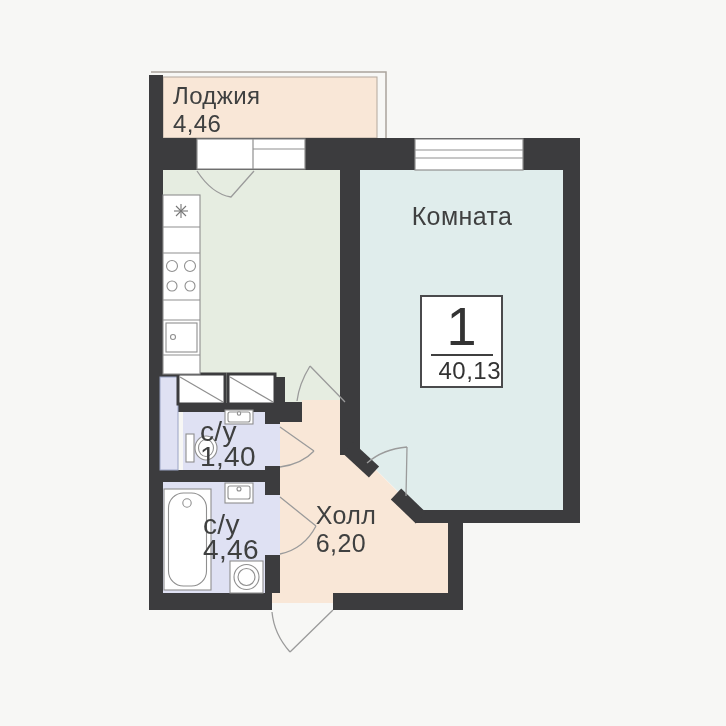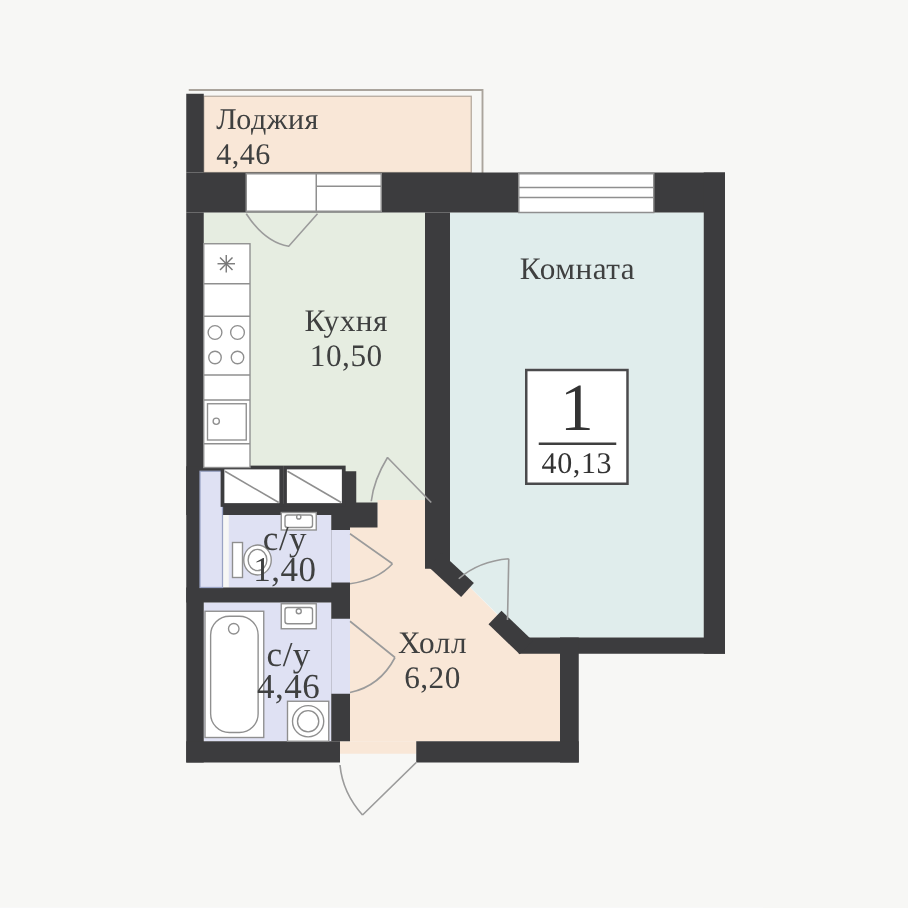--- a/index.html
+++ b/index.html
@@ -1,27 +1,27 @@
 <!DOCTYPE html>
 <html><head>
 <meta charset="utf-8">
 <style>
   html,body{margin:0;padding:0;}
   #stage{position:relative;width:726px;height:726px;background:#f7f7f5;overflow:hidden;
-         font-family:Liberation Serif, serif;}
+         font-family:Liberation Sans, sans-serif;}
   #plan-svg{position:absolute;left:0;top:0;}
   .lbl{position:absolute;color:#3f4040;font-size:24px;line-height:28px;letter-spacing:.4px;white-space:nowrap;}
-  .lbl.c{transform:translateX(-50%);text-align:center;}
+  .lbl.c{transform:translateX(-50%);text-align:left;}
   .lbl.small{font-size:28px;line-height:25px;}
   .lbl.mid{font-size:25px;line-height:28px;}
   #badge{position:absolute;left:420px;top:295px;width:83px;height:93px;background:#ffffff;
          border:2px solid #4a4a4c;box-sizing:border-box;text-align:center;color:#333;}
   #badge .num{font-size:54px;line-height:56px;margin-top:1px;}
   #badge .rule{width:62px;margin:0 auto;border-top:2px solid #3f3f3f;}
-  #badge .area{font-size:24px;line-height:30px;letter-spacing:.5px;}
+  #badge .area{font-size:24px;line-height:30px;letter-spacing:.5px;text-align:right;}
 </style>
 </head>
 <body>
 
 <div id="stage">
 <svg id="plan-svg" width="726" height="726" viewBox="0 0 726 726">
 
   <rect x="0" y="0" width="726" height="726" fill="#f7f7f5"></rect>
 
   <polyline points="151,72 386,72 386,140" fill="none" stroke="#aaa49c" stroke-width="1.5"></polyline>
@@ -139,24 +139,20 @@
     <path d="M280,427 L314,451 M314,451 Q302,464 280,467"></path>
     <path d="M280,497 L316,526 M316,526 Q304,549 280,554"></path>
     <path d="M333,610 L290,652 M290,652 Q274,634 272,612"></path>
   </g>
 </svg>
 
 <div class="lbl" style="left:173px;top:82px">
   <div>Лоджия</div>
   <div>4,46</div>
 </div>
-<div class="lbl c mid" style="left:277px;top:244px">
-  <div>Кухня</div>
-  <div>10,50</div>
-</div>
 <div class="lbl c mid" style="left:462px;top:202px">
   <div>Комната</div>
 </div>
 <div class="lbl c small" style="left:228px;top:419px">
   <div>с/у</div>
   <div>1,40</div>
 </div>
 <div class="lbl c small" style="left:231px;top:512px">
   <div>с/у</div>
   <div>4,46</div>

